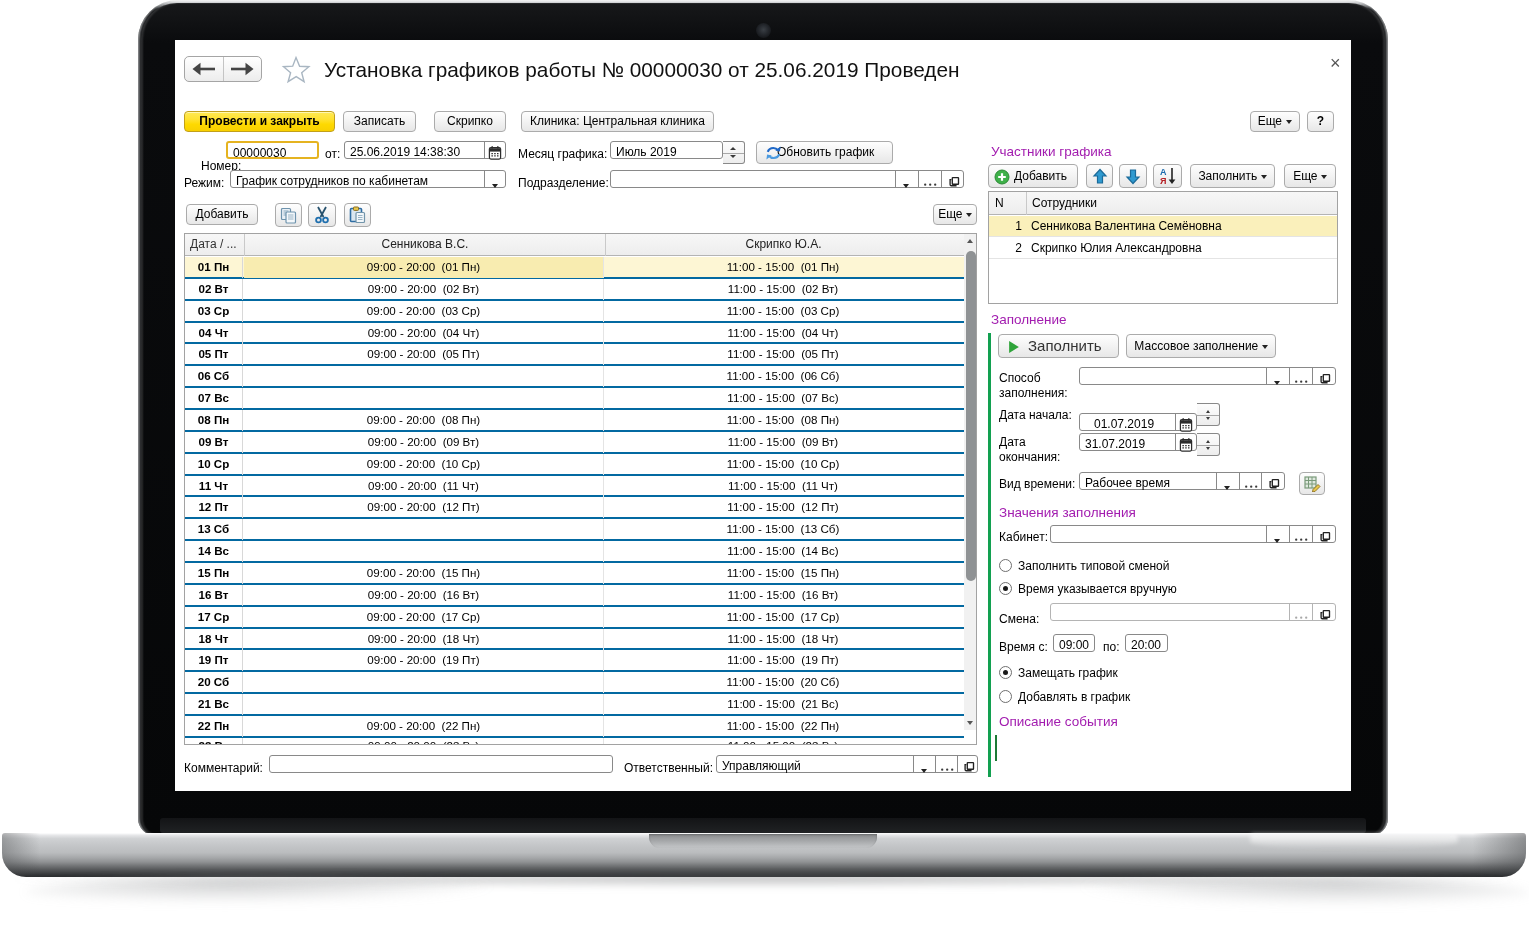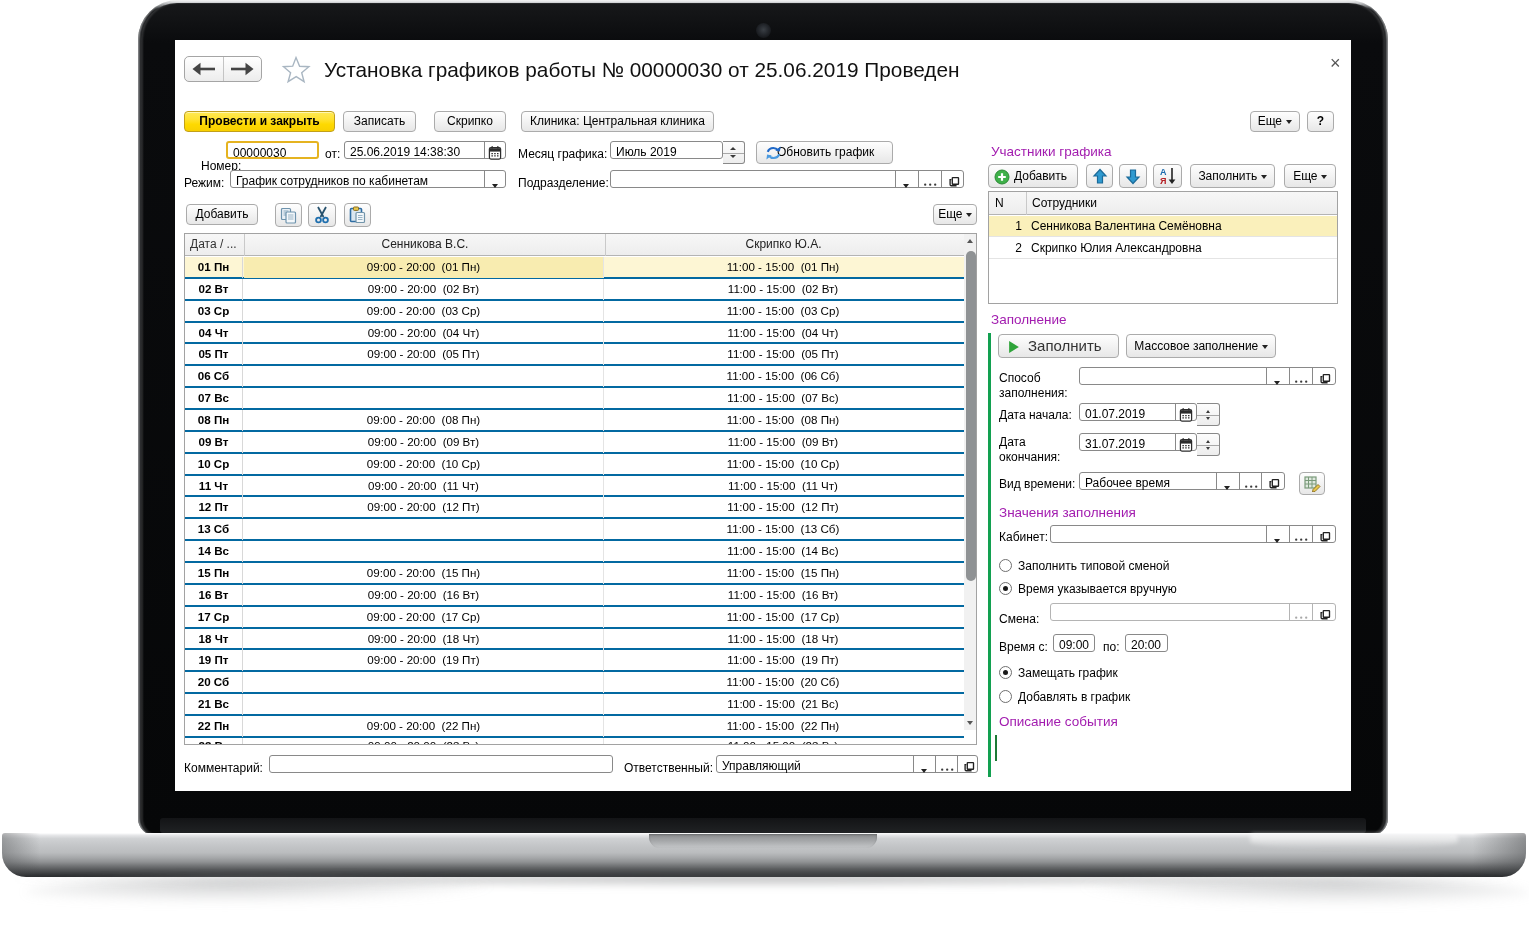--- a/index.html
+++ b/index.html
@@ -424,21 +424,21 @@
           <circle cx="12.2" cy="1.7" r="1.15" fill="#3a3a3a"></circle>
         </svg>
       </div>
     <div class="sect" style="left:232px;width:24px;"><svg width="14" height="14" viewBox="0 0 14 14" style="margin:4px 0 0 4px;">
           <rect x="6.3" y="2.6" width="6.2" height="6.6" rx="0.5" fill="#fff" stroke="#222" stroke-width="1.35"></rect>
           <path d="M5.4 4.6H4.1v4.9a1.2 1.2 0 0 0 1.2 1.2h4.6V9.7" fill="none" stroke="#222" stroke-width="1.35"></path>
         </svg></div>
   </div>
 
   <div class="lbl" style="left:824px;top:368px;">Дата начала:</div>
-  <div class="inp" style="left:904px;top:363px;width:118px;padding-left:5px;">01.07.2019
+  <div class="inp" style="left:904px;top:373px;width:118px;padding-left:14px;">01.07.2019
     <div class="sect" style="left:95px;width:21px;"><svg width="14" height="15" viewBox="0 0 14 15" style="margin:3px 0 0 3px;">
           <rect x="1.4" y="2.6" width="11.2" height="11.4" rx="1.5" fill="#fff" stroke="#2d2d2d" stroke-width="1.25"></rect>
           <path d="M2 3.2h10v3.4H2z" fill="#2d2d2d"></path>
           <path d="M4.2 1.2v2.2M9.8 1.2v2.2" stroke="#2d2d2d" stroke-width="1.5"></path>
           <path d="M3.4 8.6h1.5M6.2 8.6h1.5M9 8.6h1.5M3.4 10.8h1.5M6.2 10.8h1.5M9 10.8h1.5" stroke="#2d2d2d" stroke-width="1.3"></path>
         </svg></div>
   </div>
   <div class="abs spin" style="left:1022px;top:363px;">
     <div class="spin-mid"></div>
       <div class="spin-up"></div>

